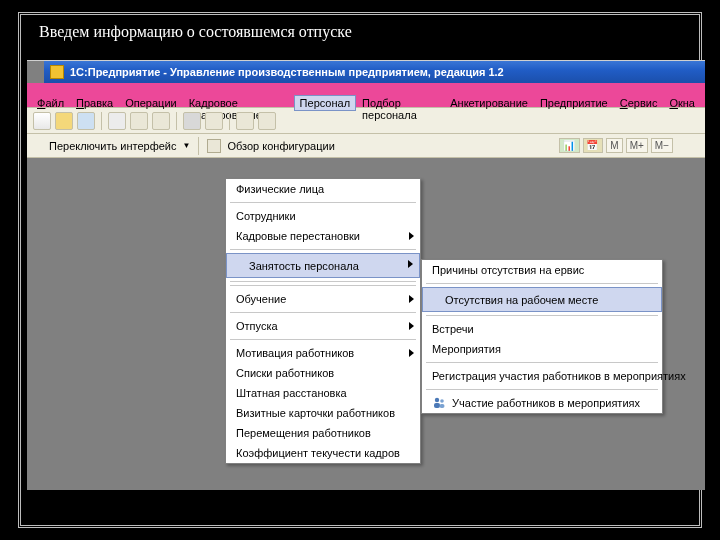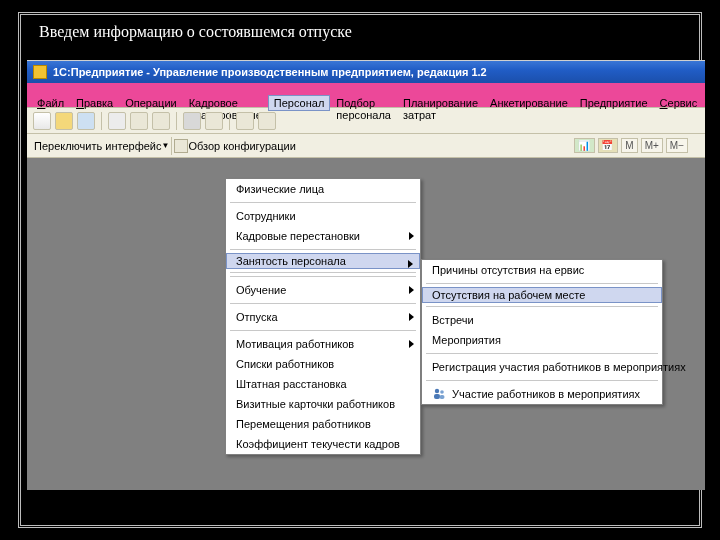--- a/index.html
+++ b/index.html
@@ -29,20 +29,21 @@
     background:#808080;
     border-top:1px solid #d0d0d0;
   }
   .titlebar {
     height:22px;
     background:linear-gradient(#3a76d6,#215dc6 40%,#1b4fab);
     color:#fff; font-weight:bold;
     display:flex; align-items:center;
     padding:0 6px;
     font-size:11px;
+    margin-left:17px;
   }
   .tb-icon { width:14px;height:14px;background:#f1c232;border:1px solid #b88800;margin-right:6px; display:inline-block;}
   .menubar {
     height:20px; background:#ec4899;
     border-bottom:1px solid #c4c0a8;
     display:flex; align-items:flex-start;
     padding:12px 4px;
     font-size:11px;
     color:#000;
   }
@@ -63,22 +64,22 @@
   }
   .tbtn.doc { background:linear-gradient(#fff,#e8e8e8); }
   .tbtn.open { background:#f4d87a; }
   .tbtn.save { background:#cde0f2; }
   .tbtn.cut { background:#ececec; }
   .tbtn.print { background:#d8d8d8; }
   .tsep { width:1px;height:18px;background:#c4c0a8; margin:0 2px;}
   .toolbar2 {
     height:24px; background:#f1efe2;
     border-bottom:1px solid #c4c0a8;
-    display:flex; align-items:center; gap:0;
-    padding:0 7px;
+    display:flex; align-items:center; gap:6px;
+    padding:0 22px;
     font-size:11px;
   }
   .toolbar2 .link { color:#000; }
   .toolbar2 .sq { width:14px;height:14px;background:#eae7d7;border:1px solid #b0ab90; }
   .mem-group { display:flex; gap:3px; margin-left:auto; margin-right:10px;}
   .mem-group span { font-size:10px; color:#555; padding:1px 3px; border:1px solid #c4c0a8; background:#f7f5eb;}
   .workarea {}
   .dropdown {
     position:absolute;
     background:#fff;
@@ -92,21 +93,21 @@
     display:flex; align-items:center;
     padding:0 22px 0 10px;
     position:relative;
     cursor:default;
     white-space:nowrap;
   }
   .dropdown .drow.sub::after {
     content:""; position:absolute; right:6px; top:6px;
     border-left:5px solid #000; border-top:4px solid transparent; border-bottom:4px solid transparent;
   }
-  .dropdown .drow.hl { background:#cfd7ef; border:1px solid #7a93c7; height:16px; padding:0 21px 0 9px;}
+  .dropdown .drow.hl { background:#cfd7ef; border:1px solid #7a93c7; height:25px; padding:0 21px 0 22px;}
   .dropdown .dsep { height:1px; background:#c8c8c8; margin:3px 4px; }
   .dropdown .icon-slot { width:16px;height:16px; margin-right:6px; display:inline-flex;align-items:center;justify-content:center; }
   .dropdown .icon-slot svg { width:14px;height:14px; }
   #menu1 { left:198px; top:20px; width:196px; }
   #menu2 { left:394px; top:101px; width:242px; }
 </style>
 </head>
 <body>
 
 <div class="outer-frame">
@@ -119,21 +120,20 @@
     <span>1С:Предприятие - Управление производственным предприятием, редакция 1.2</span>
   </div>
 
   <div class="menubar" id="menubar">
       <span class="mitem"><u>Ф</u>айл</span>
       <span class="mitem"><u>П</u>равка</span>
       <span class="mitem">Операции</span>
       <span class="mitem">Кадровое планирование</span>
       <span class="mitem active">Персонал</span>
       <span class="mitem">Подбор персонала</span>
-      <span class="mitem">Планирование затрат</span>
       <span class="mitem">Анкетирование</span>
       <span class="mitem">Предприятие</span>
       <span class="mitem"><u>С</u>ервис</span>
       <span class="mitem"><u>О</u>кна</span>
     </div>
 
   <div class="toolbar">
     <div class="tbtn doc"></div>
     <div class="tbtn open"></div>
     <div class="tbtn save"></div>

